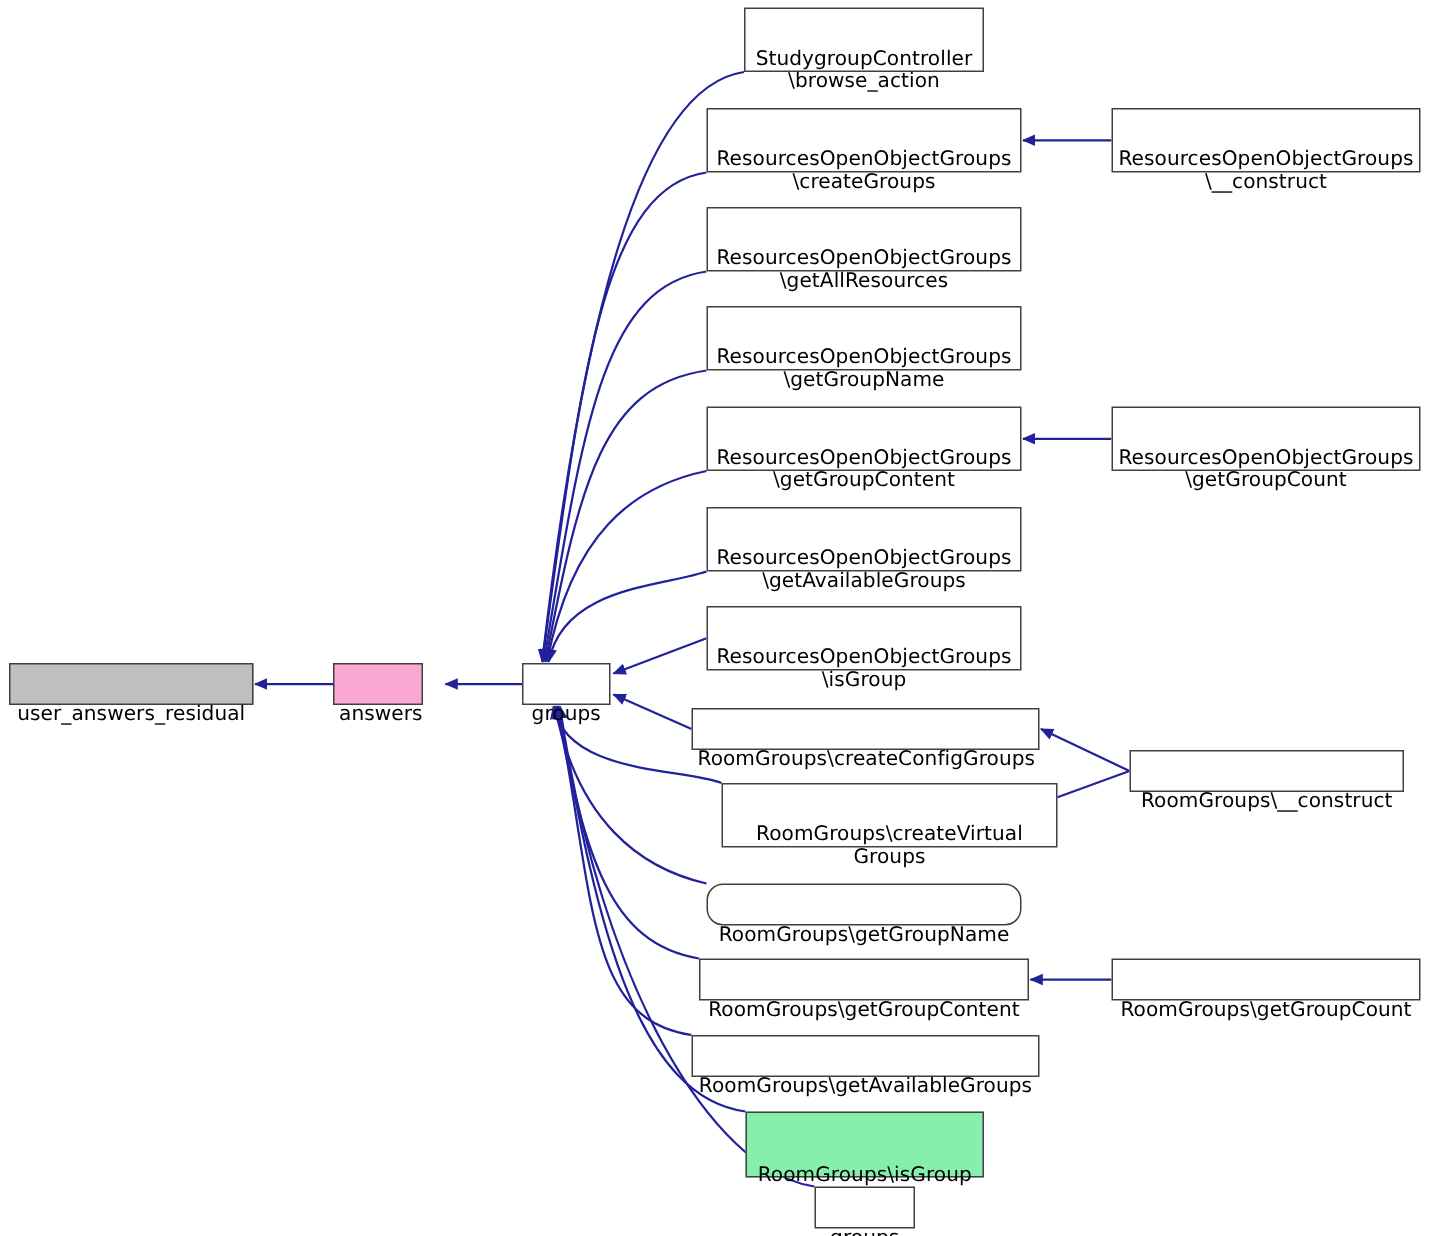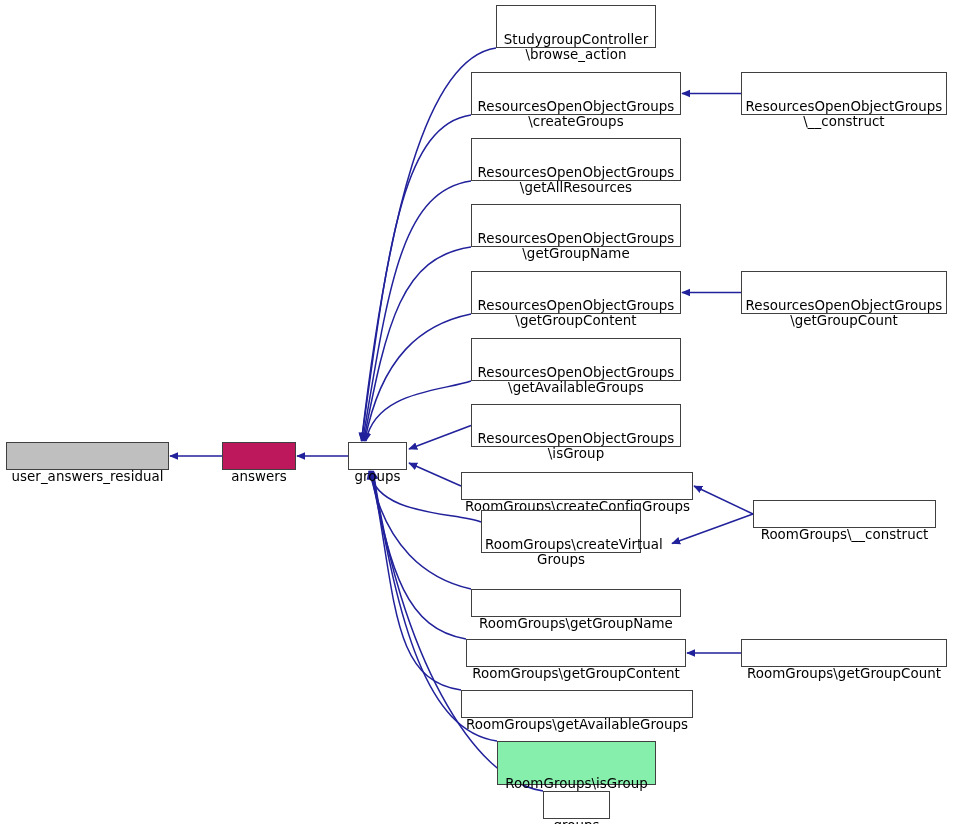--- a/index.html
+++ b/index.html
@@ -78,40 +78,40 @@
       <path d="M497,741 C427,731 398.48333333333335,626.48 372.48333333333335,471" fill="none" stroke="#21219b" stroke-width="1.5" marker-end="url(#ah)"></path>
       <path d="M543,791 C473,781 399.31666666666666,652.48 373.31666666666666,471" fill="none" stroke="#21219b" stroke-width="1.5" marker-end="url(#ah)"></path>
       <path d="M741,93.5 L682,93.5" fill="none" stroke="#21219b" stroke-width="1.5" marker-end="url(#ah)"></path>
       <path d="M741,292.5 L682,292.5" fill="none" stroke="#21219b" stroke-width="1.5" marker-end="url(#ah)"></path>
       <path d="M753,514 L694,486" fill="none" stroke="#21219b" stroke-width="1.5" marker-end="url(#ah)"></path>
       <path d="M753,514 L672,543.5" fill="none" stroke="#21219b" stroke-width="1.5" marker-end="url(#ah)"></path>
       <path d="M741,653 L687,653" fill="none" stroke="#21219b" stroke-width="1.5" marker-end="url(#ah)"></path>
     </svg>
   <div id="node-layer">
       <div class="node highlight" style="left: 6px; top: 442px; width: 163px; height: 28px; border-color: rgb(64, 64, 64); color: rgb(0, 0, 0); background: rgb(191, 191, 191);"><span class="node-label">user_answers_residual</span></div>
-      <div class="node" style="left: 222px; top: 442px; width: 74px; height: 28px; border-color: rgb(64, 64, 64); color: rgb(0, 0, 0); background: #be185d;"><span class="node-label">answers</span></div>
+      <div class="node" style="left: 222px; top: 442px; width: 60px; height: 28px; border-color: rgb(64, 64, 64); color: rgb(0, 0, 0); background: #f9a8d4;"><span class="node-label">answers</span></div>
       <div class="node" style="left: 348px; top: 442px; width: 59px; height: 28px; border-color: rgb(64, 64, 64); color: rgb(0, 0, 0); background: rgb(255, 255, 255);"><span class="node-label">groups</span></div>
       <div class="node" style="left: 496px; top: 5px; width: 160px; height: 43px; border-color: rgb(64, 64, 64); color: rgb(0, 0, 0); background: rgb(255, 255, 255);"><span class="node-label">StudygroupController
 \browse_action</span></div>
       <div class="node" style="left: 471px; top: 72px; width: 210px; height: 43px; border-color: rgb(64, 64, 64); color: rgb(0, 0, 0); background: rgb(255, 255, 255);"><span class="node-label">ResourcesOpenObjectGroups
 \createGroups</span></div>
       <div class="node" style="left: 471px; top: 138px; width: 210px; height: 43px; border-color: rgb(64, 64, 64); color: rgb(0, 0, 0); background: rgb(255, 255, 255);"><span class="node-label">ResourcesOpenObjectGroups
 \getAllResources</span></div>
       <div class="node" style="left: 471px; top: 204px; width: 210px; height: 43px; border-color: rgb(64, 64, 64); color: rgb(0, 0, 0); background: rgb(255, 255, 255);"><span class="node-label">ResourcesOpenObjectGroups
 \getGroupName</span></div>
       <div class="node" style="left: 471px; top: 271px; width: 210px; height: 43px; border-color: rgb(64, 64, 64); color: rgb(0, 0, 0); background: rgb(255, 255, 255);"><span class="node-label">ResourcesOpenObjectGroups
 \getGroupContent</span></div>
       <div class="node" style="left: 471px; top: 338px; width: 210px; height: 43px; border-color: rgb(64, 64, 64); color: rgb(0, 0, 0); background: rgb(255, 255, 255);"><span class="node-label">ResourcesOpenObjectGroups
 \getAvailableGroups</span></div>
       <div class="node" style="left: 471px; top: 404px; width: 210px; height: 43px; border-color: rgb(64, 64, 64); color: rgb(0, 0, 0); background: rgb(255, 255, 255);"><span class="node-label">ResourcesOpenObjectGroups
 \isGroup</span></div>
       <div class="node" style="left: 461px; top: 472px; width: 232px; height: 28px; border-color: rgb(64, 64, 64); color: rgb(0, 0, 0); background: rgb(255, 255, 255); text-align: right;"><span class="node-label">RoomGroups\createConfigGroups</span></div>
-      <div class="node" style="left: 481px; top: 510px; width: 160px; height: 43px; border-color: rgb(64, 64, 64); color: rgb(0, 0, 0); background: rgb(255, 255, 255);"><span class="node-label">RoomGroups\createVirtual
+      <div class="node" style="left: 481px; top: 522px; width: 224px; height: 43px; border-color: rgb(64, 64, 64); color: rgb(0, 0, 0); background: rgb(255, 255, 255);"><span class="node-label">RoomGroups\createVirtual
 Groups</span></div>
-      <div class="node" style="left: 471px; top: 589px; width: 210px; height: 28px; border-color: rgb(64, 64, 64); color: rgb(0, 0, 0); background: rgb(255, 255, 255);"><span class="node-label">RoomGroups\getGroupName</span></div>
+      <div class="node" style="left: 471px; top: 589px; width: 210px; height: 28px; border-color: rgb(64, 64, 64); color: rgb(0, 0, 0); background: rgb(255, 255, 255); border-radius: 11px;"><span class="node-label">RoomGroups\getGroupName</span></div>
       <div class="node" style="left: 466px; top: 639px; width: 220px; height: 28px; border-color: rgb(64, 64, 64); color: rgb(0, 0, 0); background: rgb(255, 255, 255); justify-content: center;"><span class="node-label">RoomGroups\getGroupContent</span></div>
       <div class="node" style="left: 461px; top: 690px; width: 232px; height: 28px; border-color: rgb(64, 64, 64); color: rgb(0, 0, 0); background: rgb(255, 255, 255);"><span class="node-label">RoomGroups\getAvailableGroups</span></div>
       <div class="node" style="left: 497px; top: 741px; width: 159px; height: 44px; border-color: rgb(64, 64, 64); color: rgb(0, 0, 0); background: #86efac;"><span class="node-label">RoomGroups\isGroup</span></div>
       <div class="node" style="left: 543px; top: 791px; width: 67px; height: 28px; border-color: rgb(64, 64, 64); color: rgb(0, 0, 0); background: rgb(255, 255, 255);"><span class="node-label">groups</span></div>
       <div class="node" style="left: 741px; top: 72px; width: 206px; height: 43px; border-color: rgb(64, 64, 64); color: rgb(0, 0, 0); background: rgb(255, 255, 255);"><span class="node-label">ResourcesOpenObjectGroups
 \__construct</span></div>
       <div class="node" style="left: 741px; top: 271px; width: 206px; height: 43px; border-color: rgb(64, 64, 64); color: rgb(0, 0, 0); background: rgb(255, 255, 255);"><span class="node-label">ResourcesOpenObjectGroups
 \getGroupCount</span></div>
       <div class="node" style="left: 753px; top: 500px; width: 183px; height: 28px; border-color: rgb(64, 64, 64); color: rgb(0, 0, 0); background: rgb(255, 255, 255);"><span class="node-label">RoomGroups\__construct</span></div>
       <div class="node" style="left: 741px; top: 639px; width: 206px; height: 28px; border-color: rgb(64, 64, 64); color: rgb(0, 0, 0); background: rgb(255, 255, 255); text-align: center;"><span class="node-label">RoomGroups\getGroupCount</span></div>

